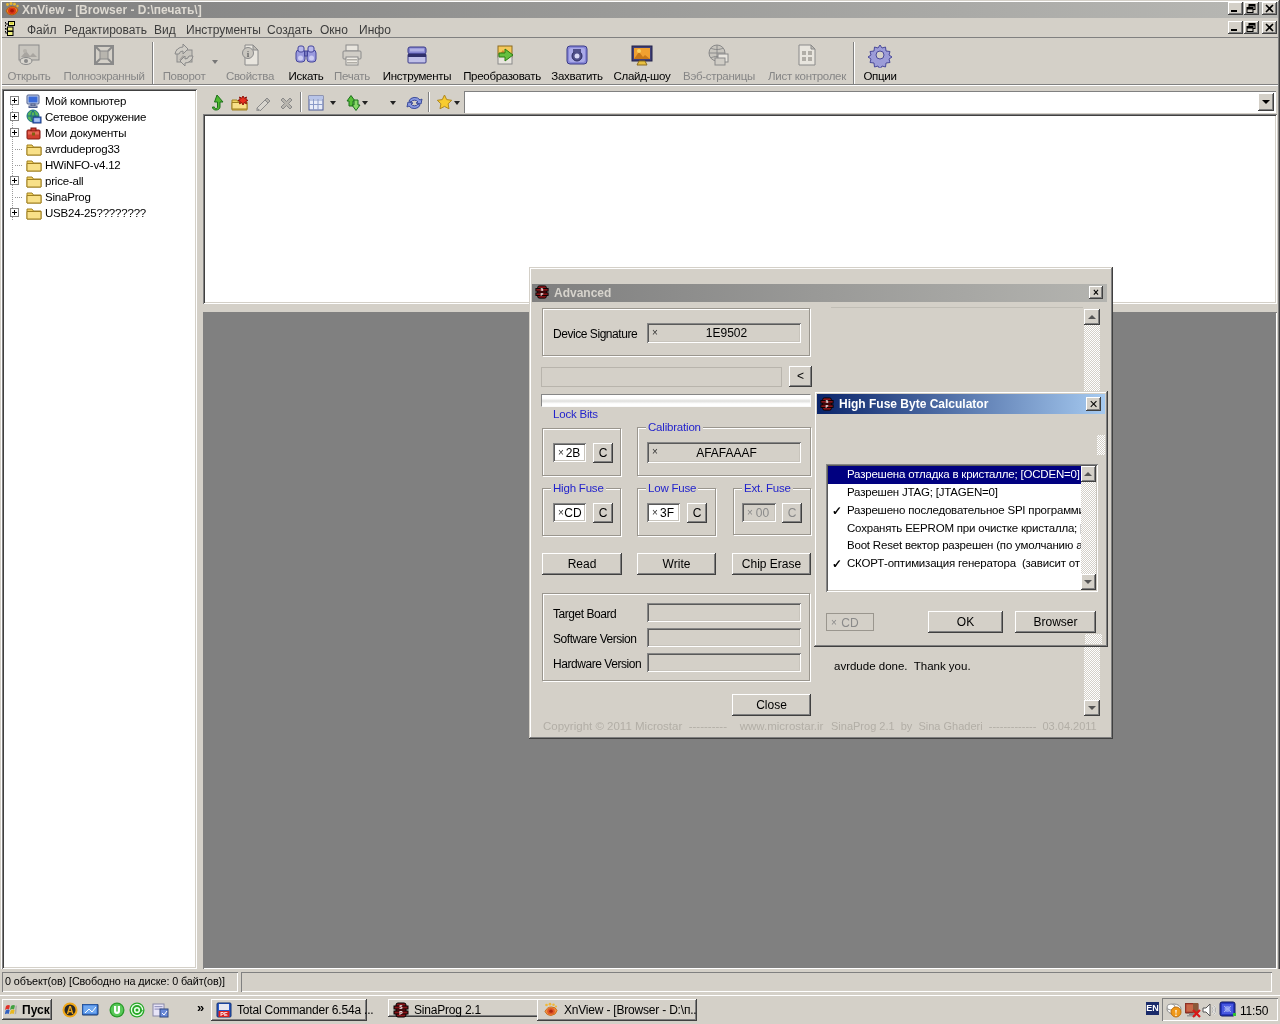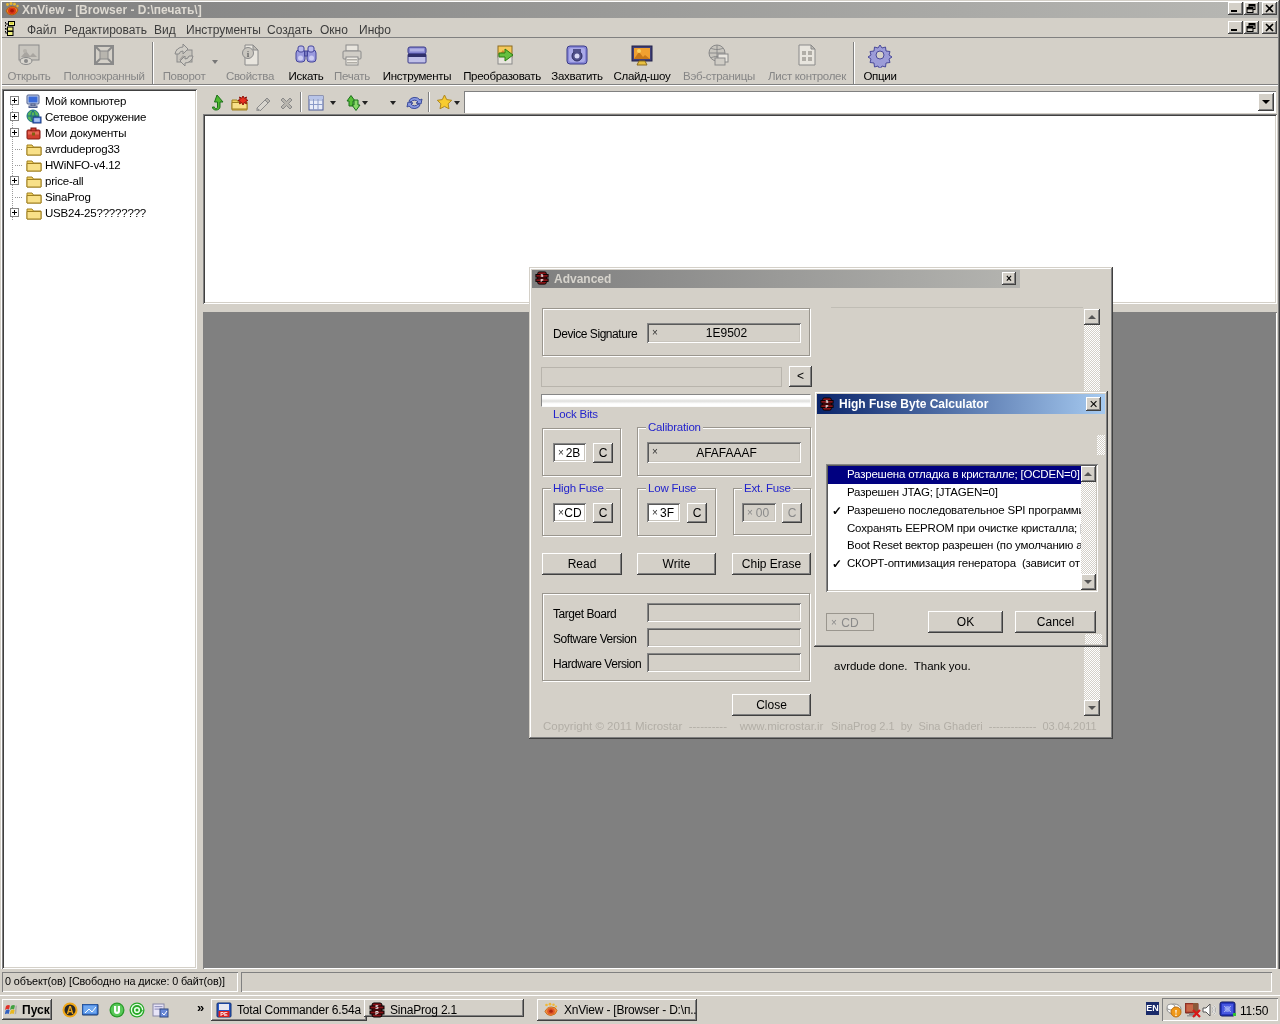--- a/index.html
+++ b/index.html
@@ -352,21 +352,21 @@
 <div class="abs" style="left:197px;top:1000px;font-weight:bold;font-size:13px;">»</div>
 <div class="abs raised btnface" style="left:211px;top:999px;width:156px;height:22px;">
   <svg class="abs" style="left:5px;top:3px;" width="16" height="16" viewBox="0 0 16 16">
       <rect x="1" y="1" width="14" height="14" rx="1" fill="#2858c8" stroke="#103070"></rect>
       <rect x="3" y="2" width="10" height="6" fill="#e8e8f0"></rect>
       <rect x="2.5" y="9" width="11" height="6" fill="#d82020"></rect>
       <text x="8" y="14" text-anchor="middle" font-size="5.5" font-weight="bold" fill="#fff" font-family="Liberation Sans">PE</text>
     </svg>
   <span class="abs" style="left:26px;top:4px;font-size:12px;letter-spacing:-0.2px;white-space:nowrap;">Total Commander 6.54a ...</span>
 </div>
-<div class="abs raised btnface" style="left:364px;top:999px;width:160px;height:18px;">
+<div class="abs raised btnface" style="left:388px;top:999px;width:160px;height:18px;">
   <svg class="abs" style="left:5px;top:3px;" width="16" height="16" viewBox="0 0 16 16">
       <rect x="3" y="1" width="10" height="14" rx="2" fill="#8a1418" stroke="#000"></rect>
       <rect x="1" y="4" width="14" height="3" fill="#8a1418" stroke="#000"></rect>
       <rect x="1" y="9" width="14" height="3" fill="#8a1418" stroke="#000"></rect>
       <text x="8" y="7" text-anchor="middle" font-size="5" font-weight="bold" fill="#fff" font-family="Liberation Sans">S</text>
       <text x="8" y="13" text-anchor="middle" font-size="5" font-weight="bold" fill="#fff" font-family="Liberation Sans">P</text>
     </svg>
   <span class="abs" style="left:26px;top:4px;font-size:12px;letter-spacing:-0.2px;white-space:nowrap;">SinaProg 2.1</span>
 </div>
 <div class="abs raised btnface" style="left:537px;top:999px;width:160px;height:22px;overflow:hidden;">
@@ -452,21 +452,21 @@
 <svg class="abs" style="left:4px;top:21px;" width="15" height="15" viewBox="0 0 15 15">
     <path d="M1.5 1v12" stroke="#000" stroke-dasharray="1.5 1.5"></path>
     <path d="M1.5 3h3M1.5 8h2M1.5 12h2" stroke="#000"></path>
     <rect x="4.5" y="0.5" width="6" height="4" fill="#f0f080" stroke="#000"></rect>
     <rect x="3.5" y="6" width="5.5" height="4" fill="#f0f080" stroke="#000"></rect>
     <rect x="3.5" y="10.5" width="5.5" height="4" fill="#f0f080" stroke="#000"></rect>
     <rect x="6" y="1.5" width="3" height="1.2" fill="#c8c020"></rect>
   </svg>
 
 <div class="abs winborder" id="adv" style="left:529px;top:267px;width:584px;height:472px;background:#d4d0c8;">
-  <div class="abs" style="left:3px;top:3px;width:488px;height:18px;background:linear-gradient(to right,#7f7f7f,#b4b4b0);">
+  <div class="abs" style="left:3px;top:17px;width:575px;height:18px;background:linear-gradient(to right,#7f7f7f,#b4b4b0);">
     <div class="abs" style="left:3px;top:1px;width:14px;height:14px;" id="spicon1"><svg width="14" height="14" viewBox="0 0 16 16">
           <rect x="3" y="1" width="10" height="14" rx="2" fill="#8a1418" stroke="#000"></rect>
           <rect x="1" y="4" width="14" height="3" fill="#8a1418" stroke="#000"></rect>
           <rect x="1" y="9" width="14" height="3" fill="#8a1418" stroke="#000"></rect>
           <text x="8" y="7" text-anchor="middle" font-size="5" font-weight="bold" fill="#fff" font-family="Liberation Sans">S</text>
           <text x="8" y="13" text-anchor="middle" font-size="5" font-weight="bold" fill="#fff" font-family="Liberation Sans">P</text>
         </svg></div>
     <div class="abs" style="left:22px;top:2px;font-weight:bold;font-size:12px;color:#d6d3cc;">Advanced</div>
     <div class="abs raised btnface ctr" style="right:4px;top:2px;width:14px;height:13px;font-size:10px;font-weight:bold;">×</div>
   </div>
@@ -601,15 +601,15 @@
     </div>
   <div class="abs cbtn" style="left:267px;top:183px;width:15px;height:16px;">
       <div class="abs" style="left:3px;top:6px;border-left:4px solid transparent;border-right:4px solid transparent;border-top:4px solid #555;"></div>
     </div>
 
   <div class="abs" style="left:12px;top:222px;width:48px;height:18px;border:1px solid #9a968e;background:#d4d0c8;">
     <span class="abs" style="left:4px;top:3px;font-size:10px;color:#8a8a8a;">×</span>
     <span class="abs" style="left:0;right:0;top:2px;text-align:center;font-size:12px;color:#8a8a8a;">CD</span>
   </div>
   <div class="cbtn" style="left:114px;top:220px;width:75px;height:22px;padding-top:4px;">OK</div>
-  <div class="cbtn" style="left:201px;top:220px;width:81px;height:22px;padding-top:4px;">Cancel</div>
+  <div class="cbtn" style="left:201px;top:220px;width:81px;height:22px;padding-top:4px;">Browser</div>
   <div class="abs dither" style="left:271px;top:243px;width:17px;height:10px;"></div>
 </div>
 
 </body></html>

